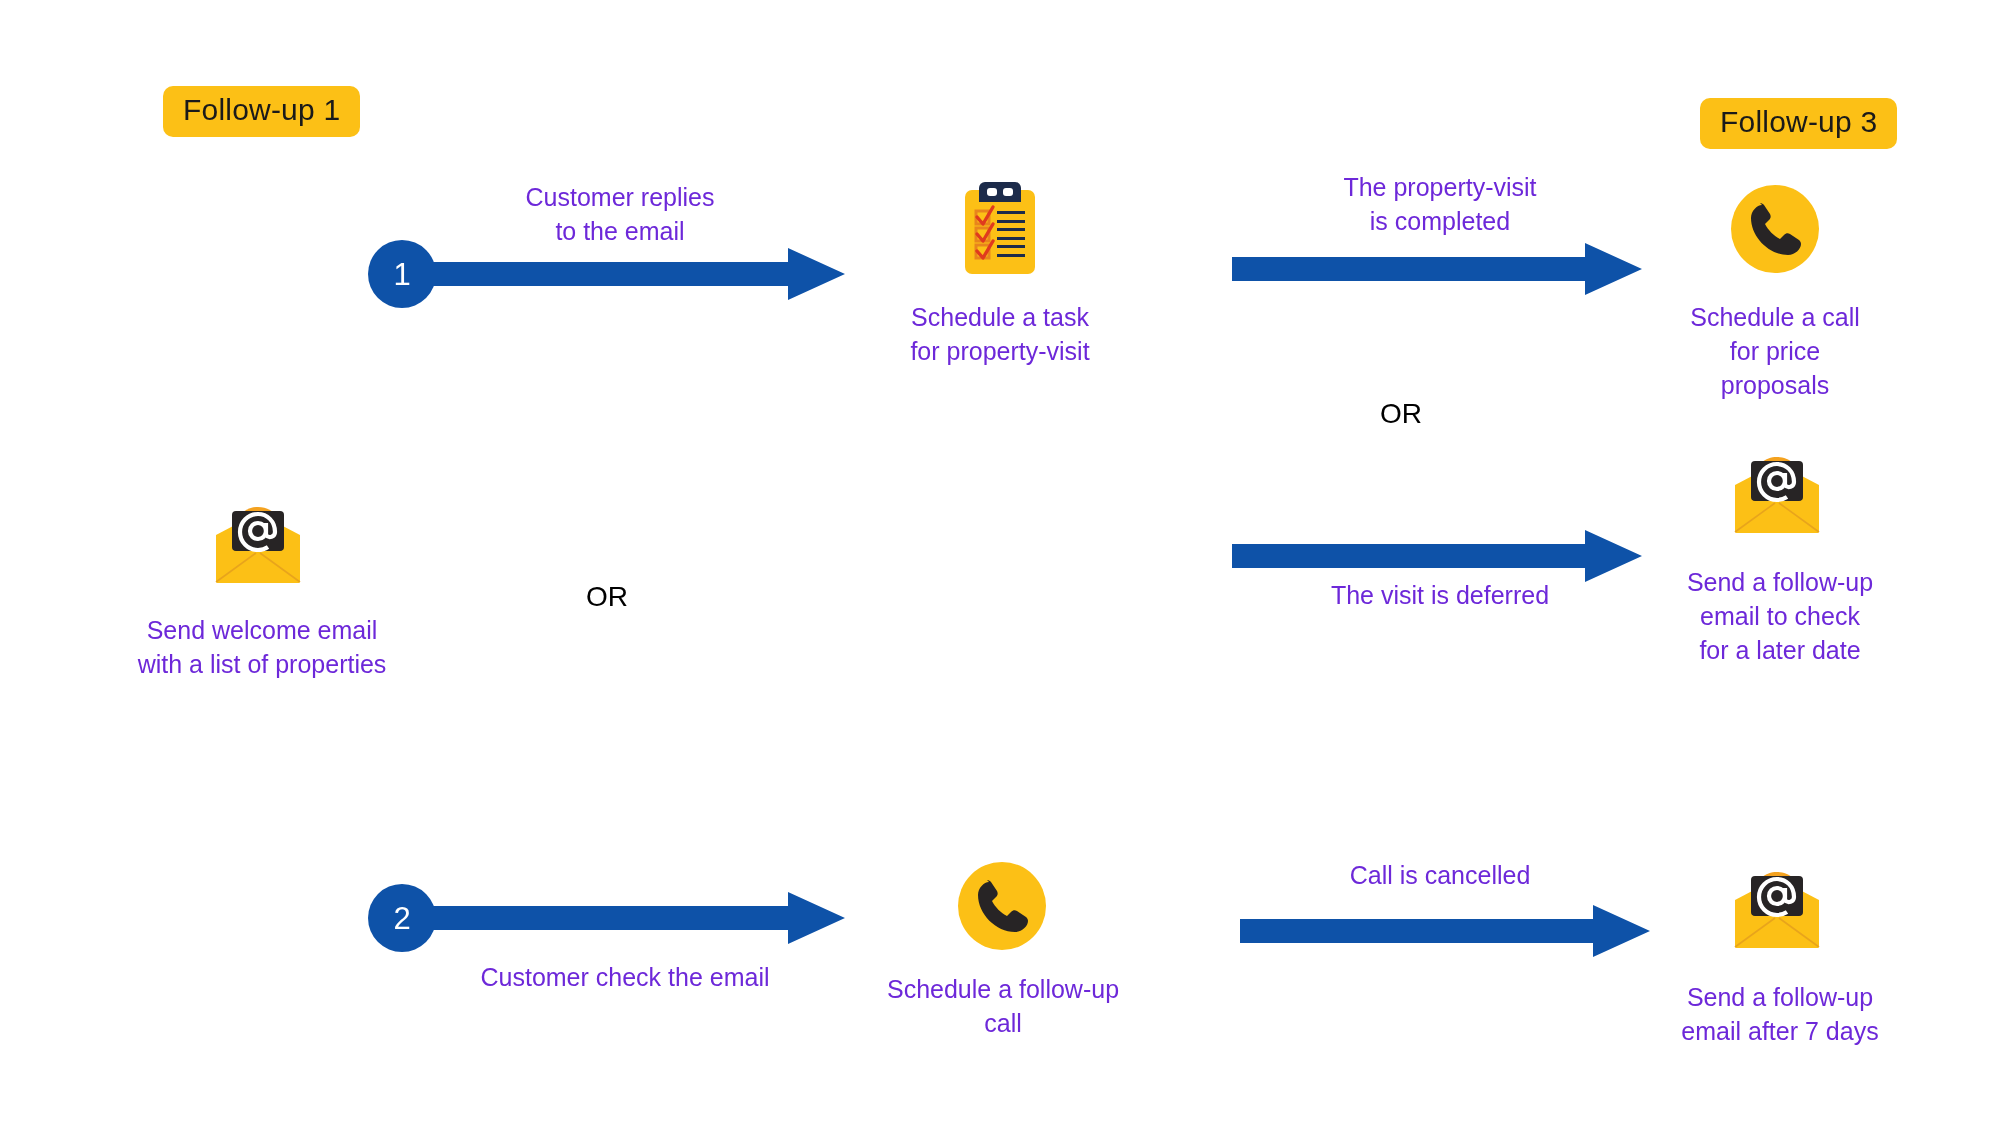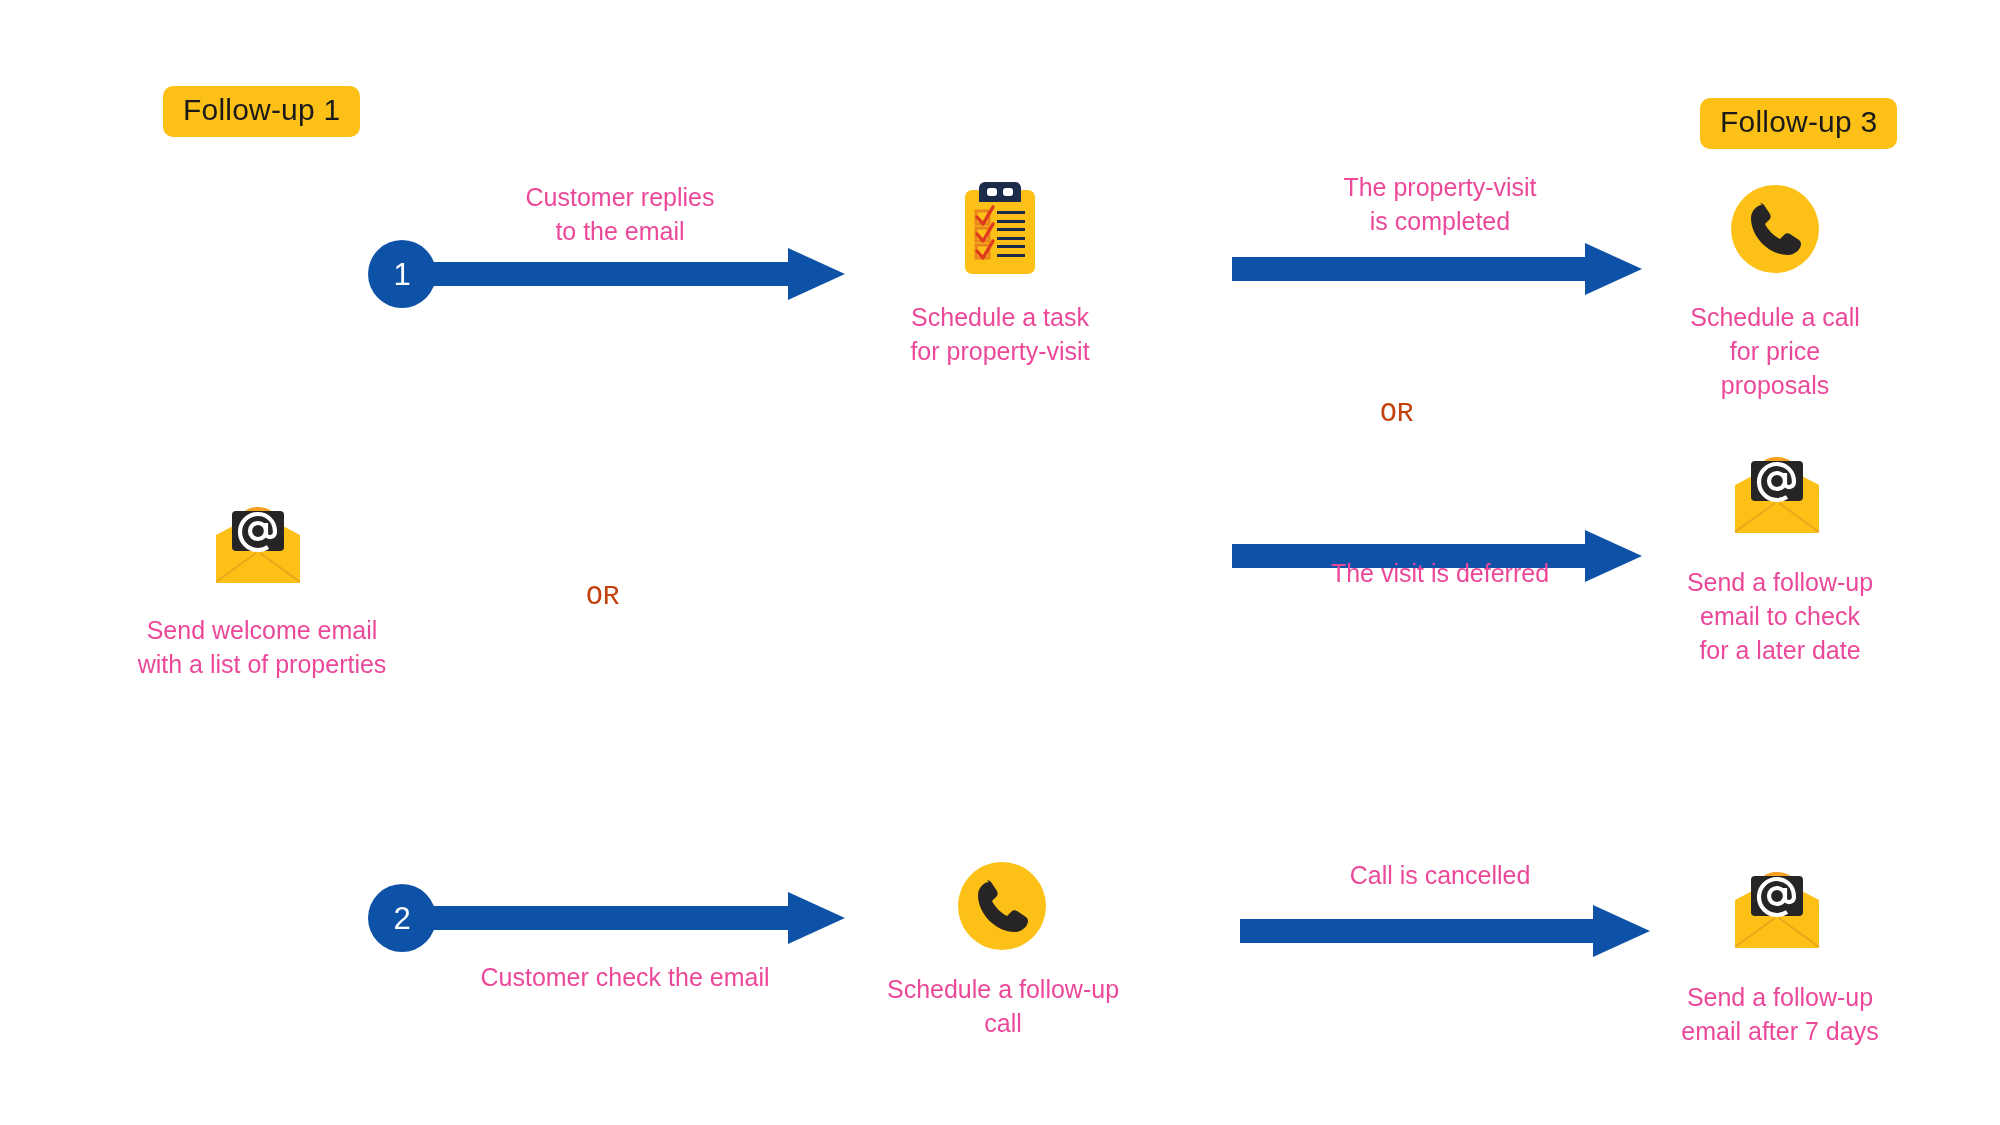--- a/index.html
+++ b/index.html
@@ -23,31 +23,30 @@
     border-radius:10px;
     white-space:nowrap;
     line-height:1;
   }
 
   
   .cap{
     position:absolute;
     font-size:25px;
     line-height:34px;
-    color:#ec4899;
+    color:#6d28d9;
     text-align:center;
     white-space:pre-line;
   }
 
   .or{
     position:absolute;
     font-size:28px;
-    color:#c2410c;
+    color:#000000;
     line-height:1;
-    font-family:Liberation Mono, monospace;
   }
 
   
   .numcircle{
     position:absolute;
     width:68px;height:68px;
     border-radius:50%;
     background:#0e52a8;
     color:#ffffff;
     font-size:31px;
@@ -149,21 +148,21 @@
 
   <div class="cap" style="left:118px;top:613px;width:288px;">Send welcome email
 with a list of properties</div>
 
   <div class="arrow" style="left:1232px;top:530px;">
     <svg width="410" height="52" viewBox="0 0 410 52">
       <path d="M0 14 H353 V0 L410 26 L353 52 V38 H0 Z" fill="#0e52a8"></path>
     </svg>
   </div>
 
-  <div class="cap" style="left:1240px;top:556px;width:400px;">The visit is deferred</div>
+  <div class="cap" style="left:1240px;top:578px;width:400px;">The visit is deferred</div>
 
   <div class="icon" style="left:1731px;top:455px;">
     <svg width="92" height="82" viewBox="0 0 92 82">
       <path d="M46 2 C34 2 24 10 24 22 v16 h44 V22 C68 10 58 2 46 2 Z" fill="#f4a21f"></path>
       <path d="M4 30 L46 8 L88 30 V74 a4 4 0 0 1 -4 4 H8 a4 4 0 0 1 -4 -4 Z" fill="#fcc016"></path>
       <rect x="20" y="6" width="52" height="40" rx="4" fill="#272425"></rect>
       <g fill="none" stroke="#ffffff" stroke-width="4.2">
         <circle cx="46" cy="26" r="8"></circle>
         <path d="M54 18 v12 a5 5 0 0 0 9 -3 c0 -11 -8 -18 -17 -18 -10 0 -18 8 -18 18 0 10 8 18 18 18 4 0 7 -1 10 -3"></path>
       </g>

